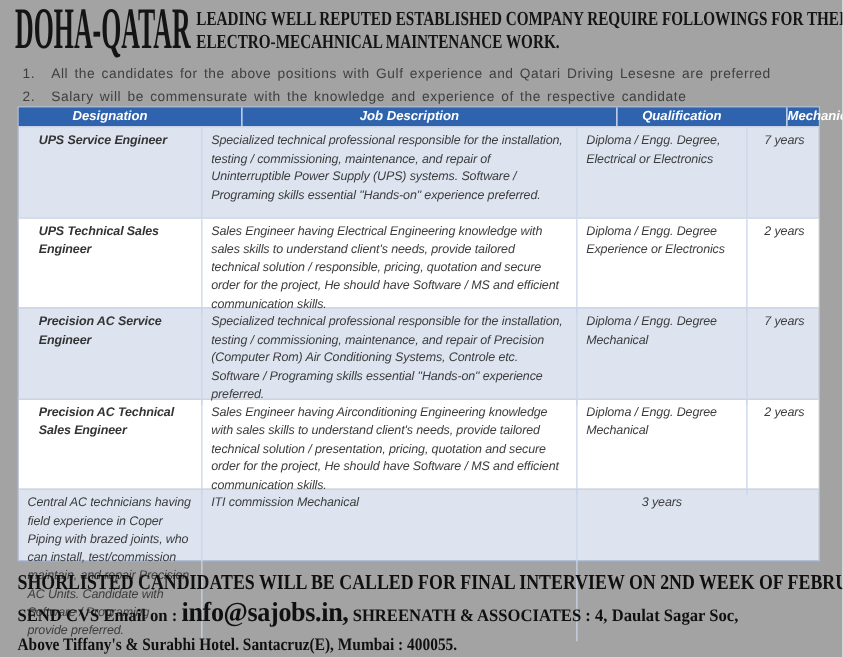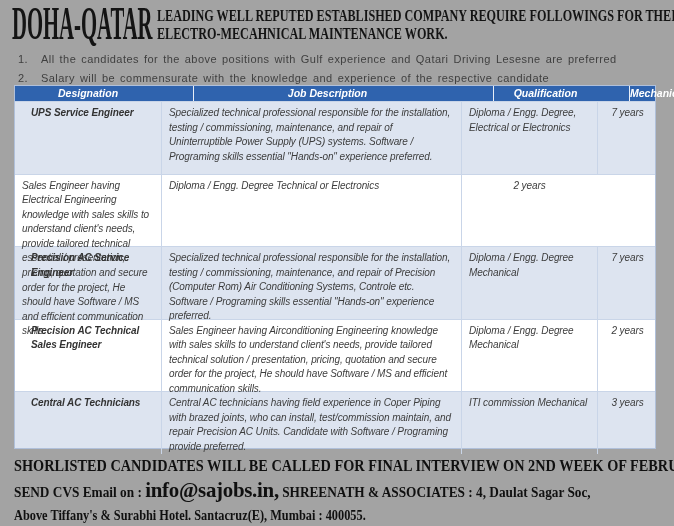--- a/index.html
+++ b/index.html
@@ -83,41 +83,41 @@
     </div>
 
     <div class="trow brow alt r-tall">
       <div class="td c-des">UPS Service Engineer</div>
       <div class="td c-job">Specialized technical professional responsible for the installation, testing / commissioning, maintenance, and repair of Uninterruptible Power Supply (UPS) systems. Software / Programing skills essential "Hands-on" experience preferred.</div>
       <div class="td c-qual">Diploma / Engg. Degree, Electrical or Electronics</div>
       <div class="td c-exp">7 years</div>
     </div>
 
     <div class="trow brow r-tall">
-      <div class="td c-job">Sales Engineer having Electrical Engineering knowledge with sales skills to understand client's needs, provide tailored technical essential / presentation, pricing, quotation and secure order for the project, He should have Software / MS and efficient communication skills.</div>
-      <div class="td c-qual">Diploma / Engg. Degree Technical or Electronics</div>
+      <div class="td c-des">UPS Technical Sales Engineer</div>
+      <div class="td c-job">Sales Engineer having Electrical Engineering knowledge with sales skills to understand client's needs, provide tailored technical solution / responsible, pricing, quotation and secure order for the project, He should have Software / MS and efficient communication skills.</div>
+      <div class="td c-qual">Diploma / Engg. Degree Experience or Electronics</div>
       <div class="td c-exp">2 years</div>
     </div>
 
     <div class="trow brow alt r-tall">
       <div class="td c-des">Precision AC Service Engineer</div>
       <div class="td c-job">Specialized technical professional responsible for the installation, testing / commissioning, maintenance, and repair of Precision (Computer Rom) Air Conditioning Systems, Controle etc. Software / Programing skills essential "Hands-on" experience preferred.</div>
       <div class="td c-qual">Diploma / Engg. Degree Mechanical</div>
       <div class="td c-exp">7 years</div>
     </div>
 
     <div class="trow brow r-tall">
       <div class="td c-des">Precision AC Technical Sales Engineer</div>
       <div class="td c-job">Sales Engineer having Airconditioning Engineering knowledge with sales skills to understand client's needs, provide tailored technical solution / presentation, pricing, quotation and secure order for the project, He should have Software / MS and efficient communication skills.</div>
       <div class="td c-qual">Diploma / Engg. Degree Mechanical</div>
       <div class="td c-exp">2 years</div>
     </div>
 
     <div class="trow brow alt r-short">
-      <div class="td c-des">Central AC Technicians</div>
       <div class="td c-job">Central AC technicians having field experience in Coper Piping with brazed joints, who can install, test/commission maintain, and repair Precision AC Units. Candidate with Software / Programing provide preferred.</div>
       <div class="td c-qual">ITI commission Mechanical</div>
       <div class="td c-exp">3 years</div>
     </div>
   </div>
 
   <div class="footer">
     <div class="f-line1">
       <span class="cond2">SHORLISTED CANDIDATES WILL BE CALLED FOR FINAL INTERVIEW ON 2ND WEEK OF FEBRUARY.</span>
     </div>

